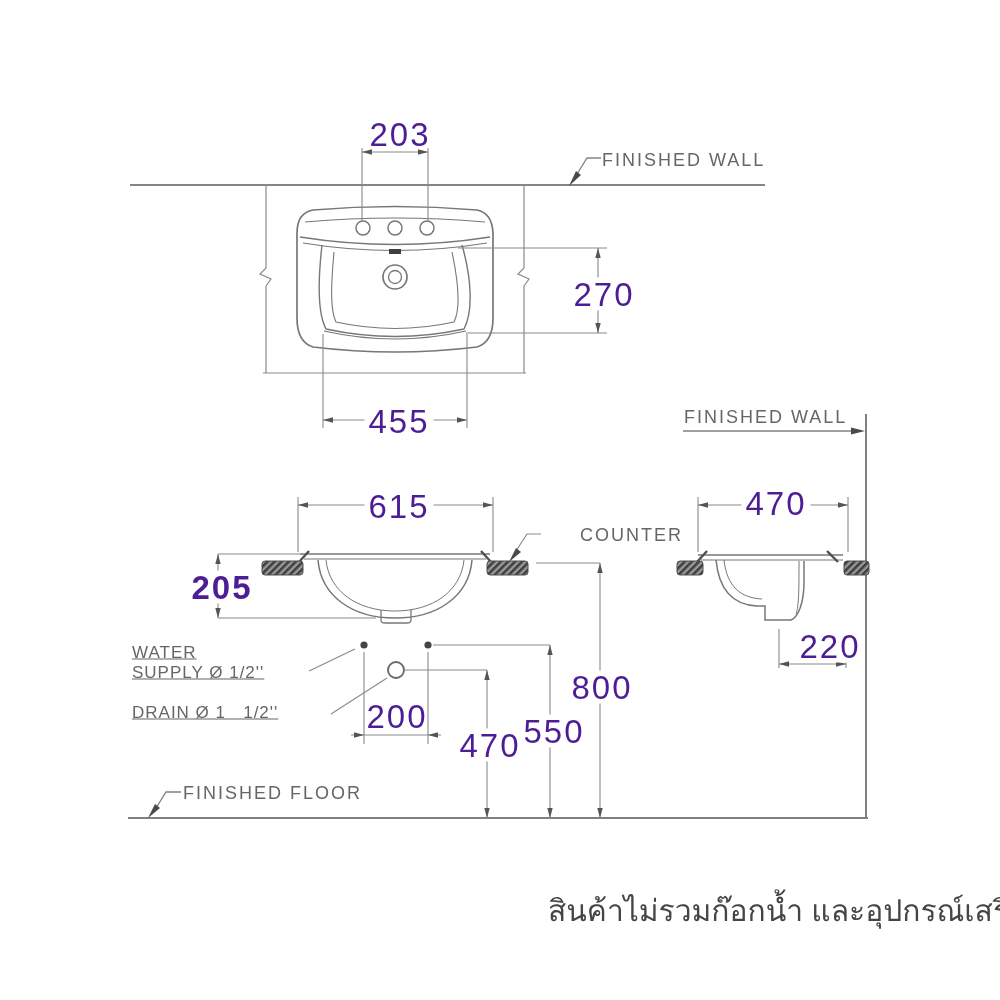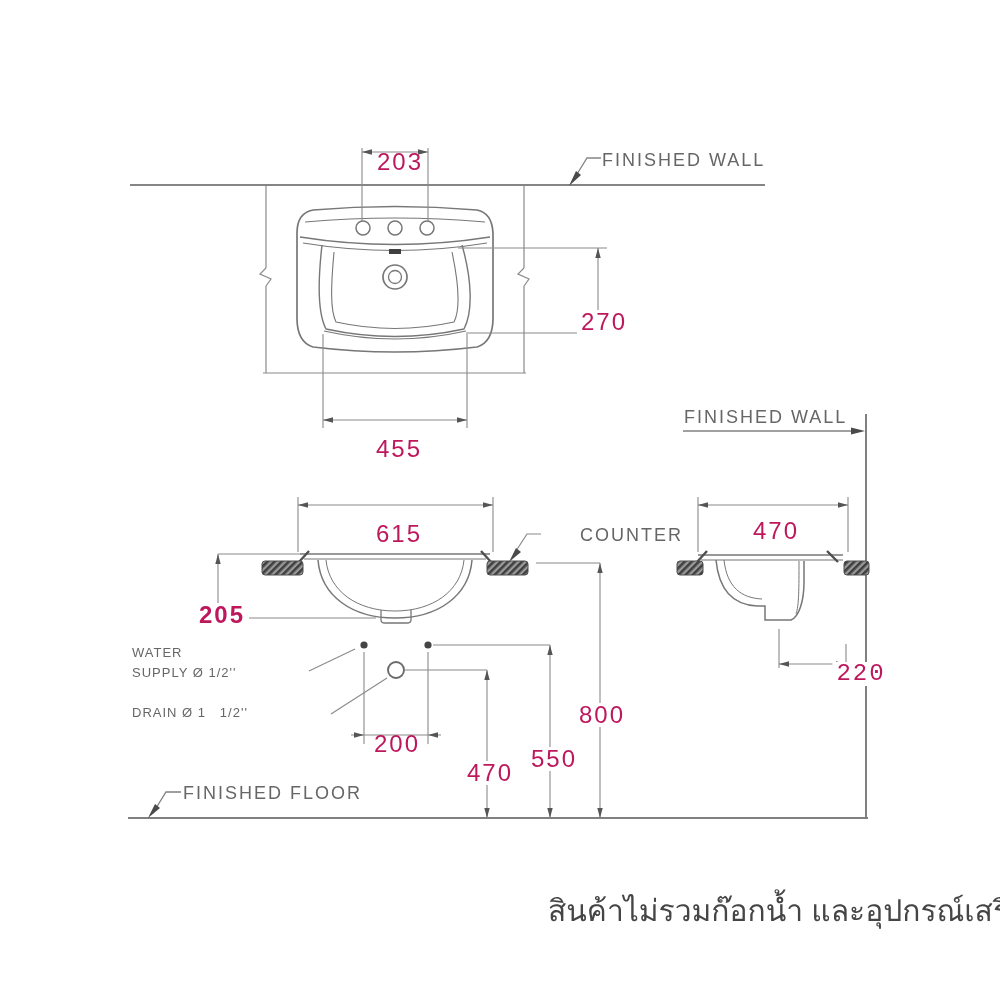--- a/index.html
+++ b/index.html
@@ -1,24 +1,24 @@
 <!DOCTYPE html>
 <html><head>
 <meta charset="utf-8">
 <style>
   html,body{margin:0;padding:0;background:#ffffff;}
   #canvas{position:relative;width:1000px;height:1000px;background:#ffffff;overflow:hidden;
           font-family:"Liberation Sans", sans-serif;}
   #drawing{position:absolute;left:0;top:0;}
   .lbl{position:absolute;white-space:pre;color:#666666;letter-spacing:2px;font-size:18px;
        transform:translate(0,-50%);line-height:1;}
-  .dim{position:absolute;white-space:pre;color:#be185d;letter-spacing:2px;font-size:24px;
-       transform:translate(-50%,-50%);line-height:1;margin-top:28px;}
+  .dim{position:absolute;white-space:pre;color:#4c1d95;letter-spacing:2px;font-size:33px;
+       transform:translate(-50%,-50%);line-height:1;}
   .onln{background:#ffffff;padding:0 4px;}
-  .small-lbl{font-size:13px;letter-spacing:1px;}
+  .small-lbl{font-size:17px;letter-spacing:1px;text-decoration:underline;}
   .note{position:absolute;color:#454545;font-size:30px;letter-spacing:0px;
         transform:translate(0,-50%);white-space:pre;}
 </style>
 </head>
 <body>
 
 <div id="canvas">
 
   <svg id="drawing" width="1000" height="1000" viewBox="0 0 1000 1000">
     <defs>
@@ -211,21 +211,21 @@
   <div class="dim onln" style="left:399px;top:506px;">615</div>
 
   <div class="dim onln" style="left:222px;top:587px;font-weight:bold;">205</div>
 
   <div class="lbl" style="left:545px;top:535px;margin-left:35px;">COUNTER</div>
 
   <div class="lbl" style="left:684px;top:417px;">FINISHED WALL</div>
 
   <div class="dim onln" style="left:776px;top:503px;">470</div>
 
-  <div class="dim onln" style="left:861px;top:646px;font-family:Liberation Mono, monospace;">220</div>
+  <div class="dim onln" style="left:830px;top:646px;">220</div>
 
   <div class="lbl small-lbl" style="left:132px;top:652px;">WATER</div>
   <div class="lbl small-lbl" style="left:132px;top:672px;">SUPPLY Ø 1/2''</div>
   <div class="lbl small-lbl" style="left:132px;top:712px;">DRAIN Ø 1   1/2''</div>
 
   <div class="dim" style="left:397px;top:716px;text-align:center;">200</div>
 
   <div class="dim onln" style="left:490px;top:745px;">470</div>
 
   <div class="dim onln" style="left:554px;top:731px;">550</div>

